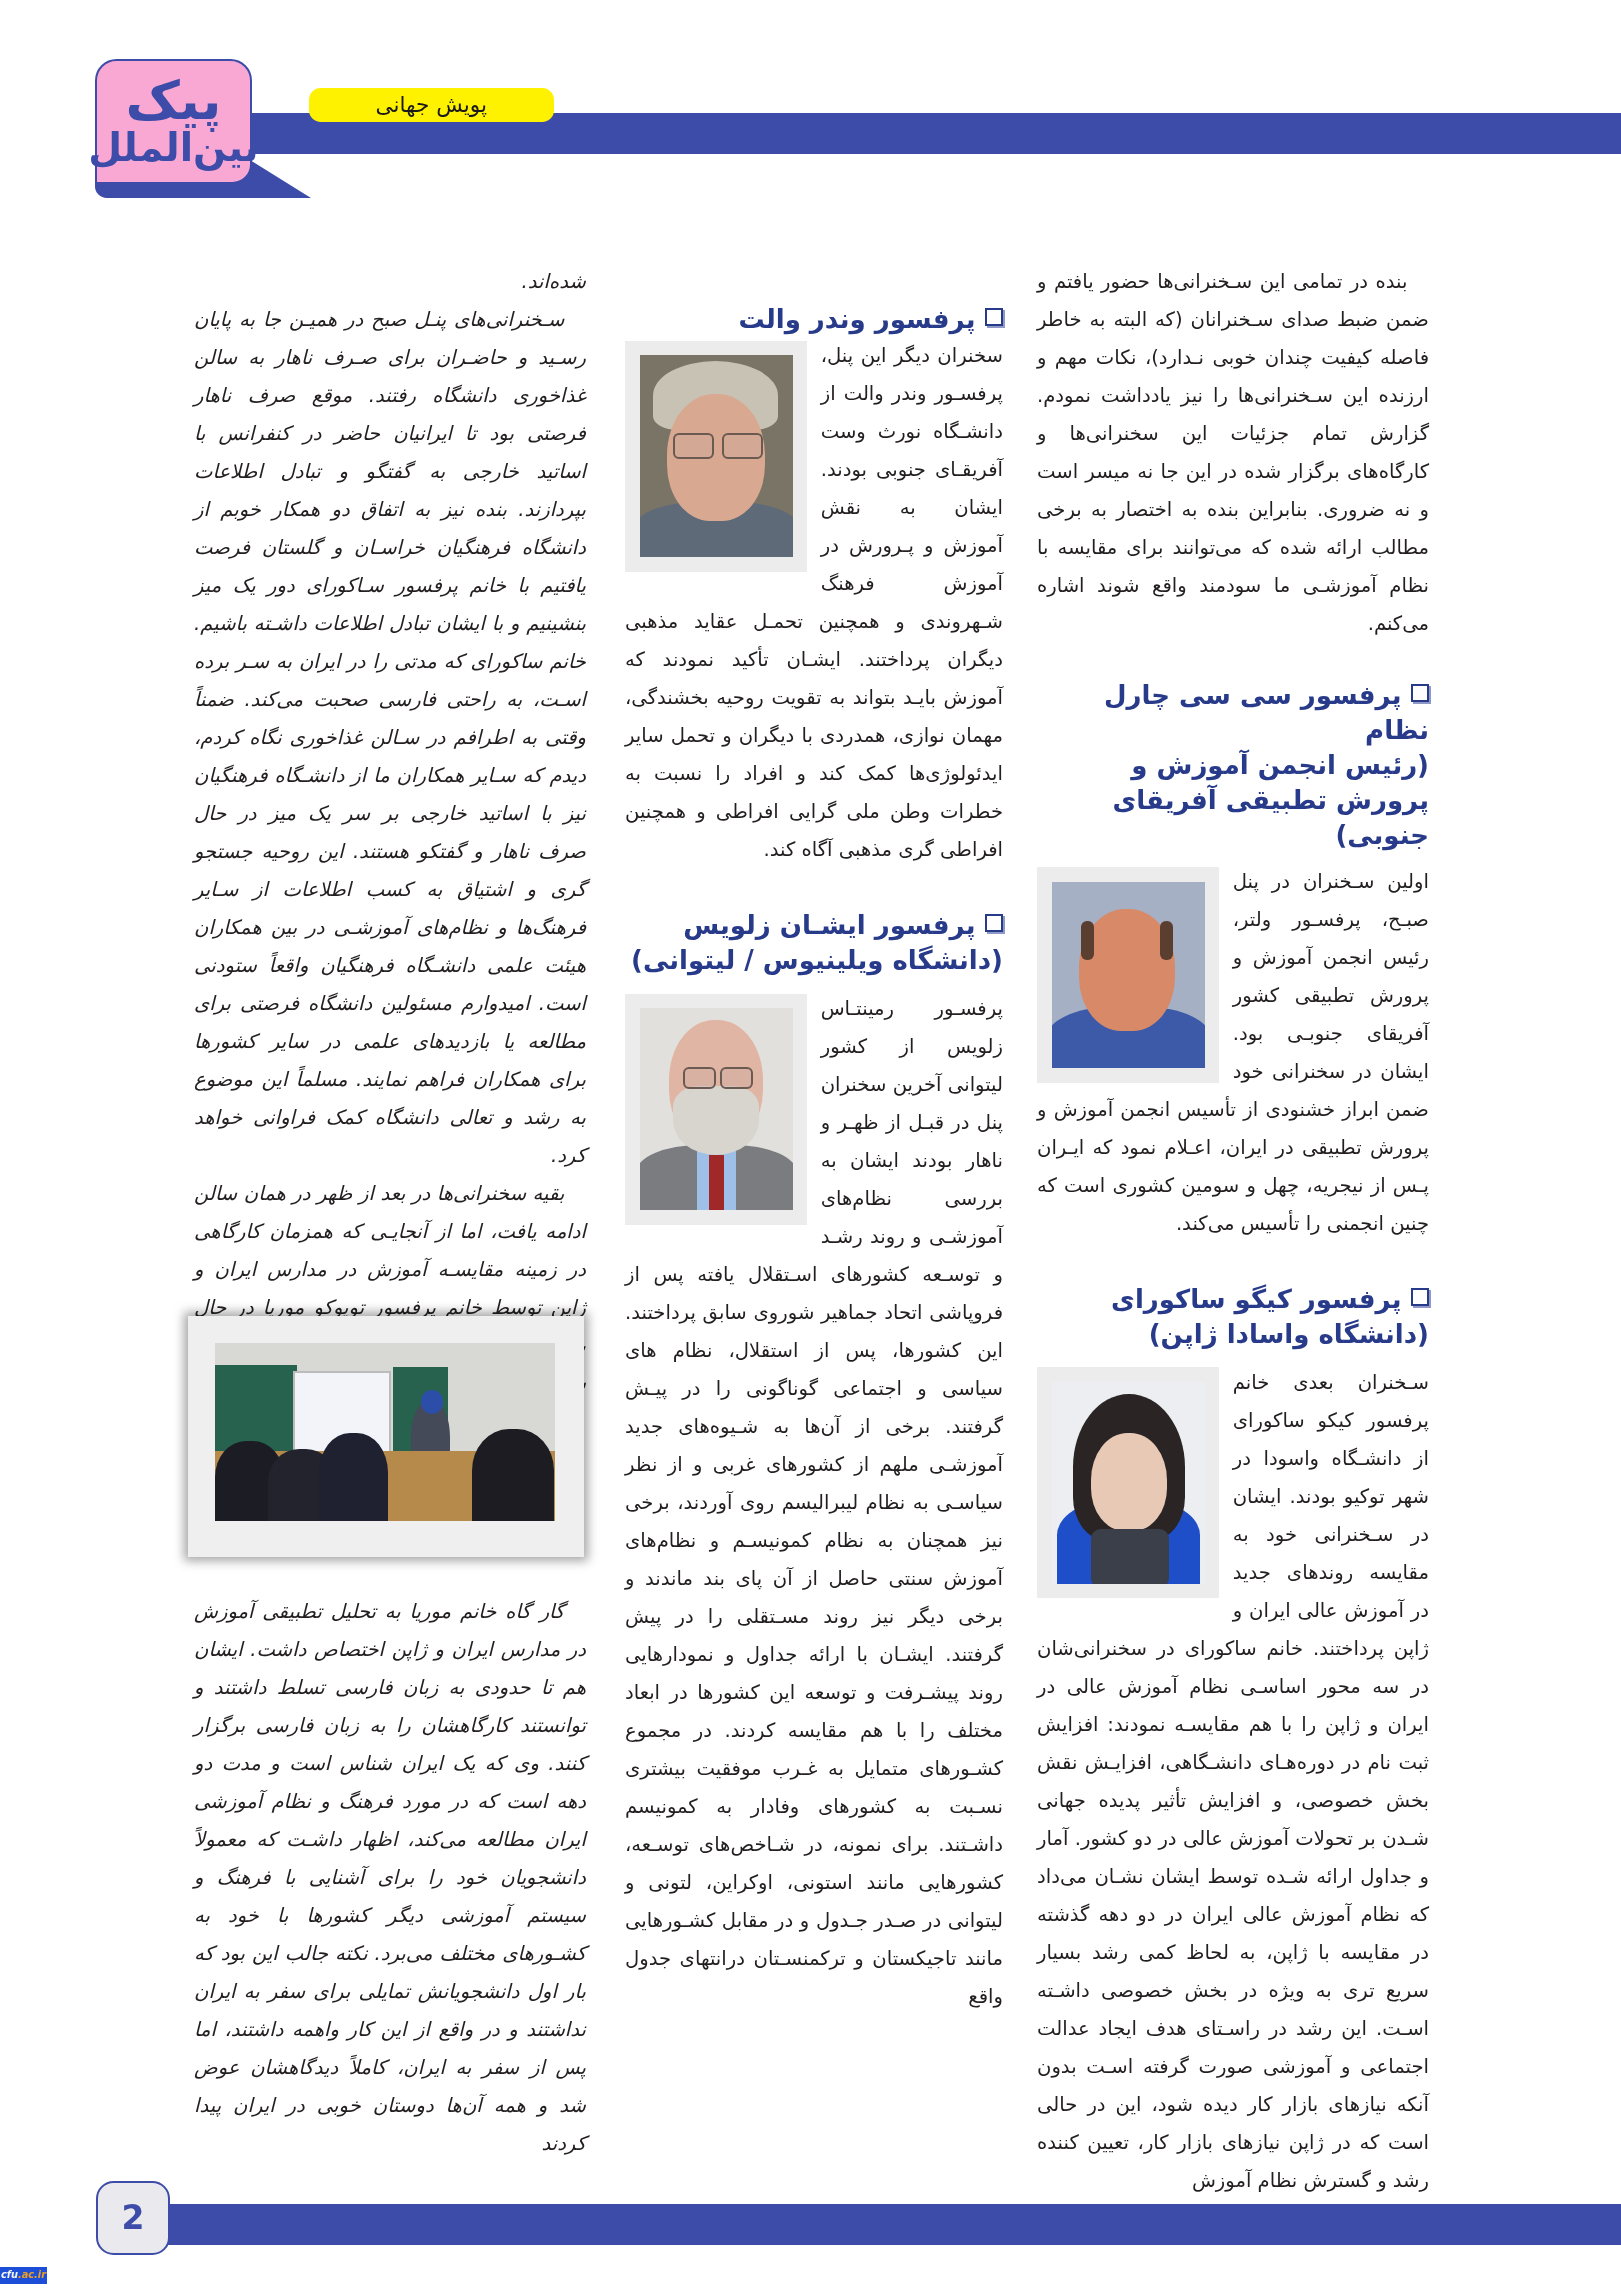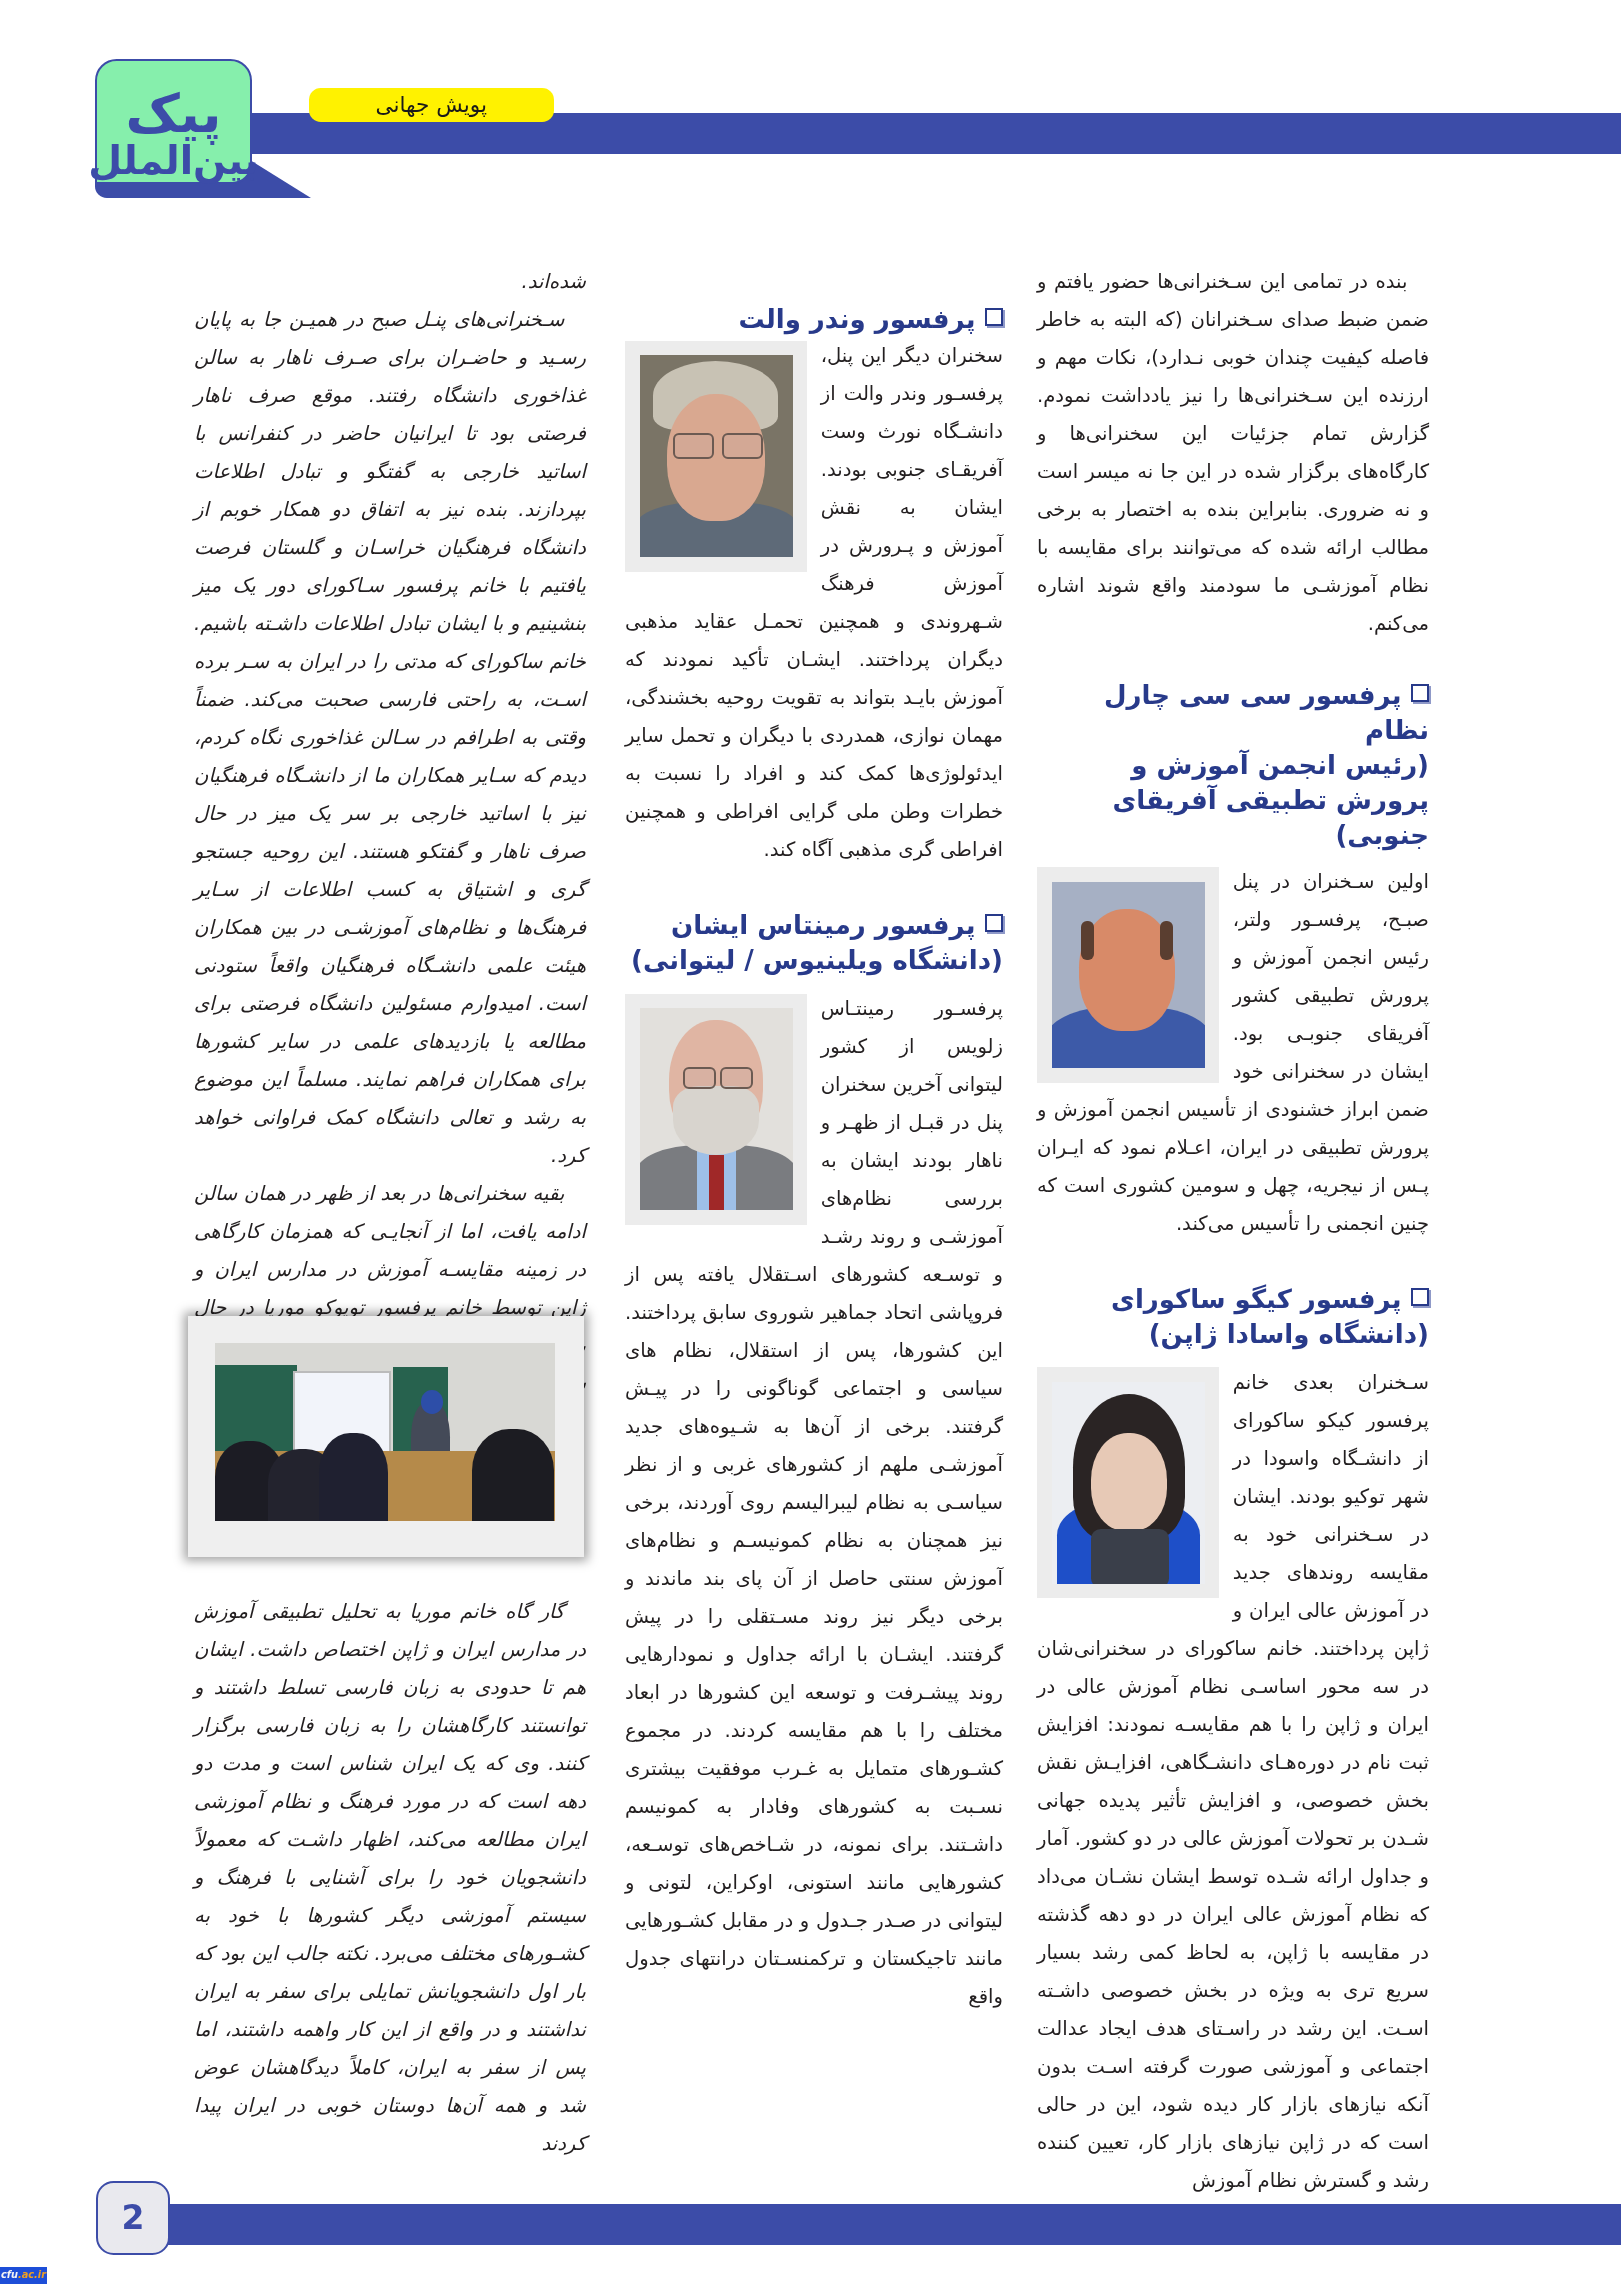--- a/index.html
+++ b/index.html
@@ -14,23 +14,23 @@
     position: absolute; left: 245px; right: 0; top: 113px; height: 41px;
     background: #3c4ca8;
   }
   .logo-base {
     position: absolute; left: 95px; top: 147px; width: 216px; height: 51px;
     background: #3c4ca8; border-bottom-left-radius: 11.8px;
     clip-path: polygon(0 0, 62% 0, 100% 100%, 0 100%);
   }
   .logo-box {
     position: absolute; left: 95px; top: 59px; width: 157px; height: 125px;
-    background: #86efac; border: 2px solid #3c4ca8; border-radius: 21.6px 21.6px 19.6px 0;
+    background: #f9a8d4; border: 2px solid #3c4ca8; border-radius: 21.6px 21.6px 19.6px 0;
     box-sizing: border-box; display: flex; flex-direction: column;
-    align-items: center; justify-content: flex-end; direction: rtl;
+    align-items: center; justify-content: center; direction: rtl;
   }
   .logo-line1 { font-size: 53px; font-weight: bold; color: #3c4ca8; line-height: 51px; letter-spacing: -2px; }
   .logo-line2 { font-size: 39px; font-weight: bold; color: #3c4ca8; line-height: 43px; letter-spacing: -1px; }
   .section-pill {
     position: absolute; left: 309px; top: 88px; width: 245px; height: 34px;
     background: #fff200; border-radius: 11.8px; box-sizing: border-box;
     direction: rtl; font-size: 21.6px; line-height: 34px; padding-right: 67px; color: #1a1a1a;
   }
   
   .col {
@@ -153,21 +153,21 @@
       <div class="ph-hair" style="left:13.7px;top:5.9px;width:125px;height:69px;background:#c8c2b4;border-radius:50% 50% 20% 20%"></div>
       <div class="ph-head" style="left:27.4px;top:39px;width:98px;height:127px;background:#d9a890"></div>
       <div class="ph-glass" style="left:33px;top:78px;width:37px;height:21.6px"></div>
       <div class="ph-glass" style="left:82px;top:78px;width:37px;height:21.6px"></div>
     </div>
   </div>
   <p>سخنران دیگر این پنل، پرفسـور وندر والت از دانشـگاه نورث وست آفریقـای جنوبی بودند. ایشان به نقش آموزش و پـرورش در آموزش فرهنگ شـهروندی و همچنین تحمـل عقاید مذهبی دیگران پرداختند. ایشـان تأکید نمودند که آموزش بایـد بتواند به تقویت روحیه بخشندگی، مهمان نوازی، همدردی با دیگران و تحمل سایر ایدئولوژی‌ها کمک کند و افراد را نسبت به خطرات وطن ملی گرایی افراطی و همچنین افراطی گری مذهبی آگاه کند.</p>
 
   <div style="height:39px;clear:both"></div>
   <p class="heading">
-    <span class="bullet-box"></span><span>پرفسور رمینتاس ایشان</span>
+    <span class="bullet-box"></span><span>پرفسور ایشـان زلویس</span>
   </p>
   <p class="heading">(دانشگاه ویلینیوس / لیتوانی)</p>
   <div style="height:11.8px"></div>
   <div class="photo-frame" style="width:182px;height:231px">
     <div class="photo" style="width:153px;height:202px">
       <div class="ph-bg" style="background:#e2e0dc"></div>
       <div class="ph-body" style="left:-3.9px;top:137px;width:161px;height:69px;background:#7a7c80"></div>
       <div class="ph-tie" style="left:57px;top:137px;width:39px;height:69px;background:#9ec0e8"></div>
       <div class="ph-tie" style="left:69px;top:147px;width:15.7px;height:59px;background:#a02828"></div>
       <div class="ph-head" style="left:29px;top:11.8px;width:94px;height:125px;background:#e0b5a3"></div>

